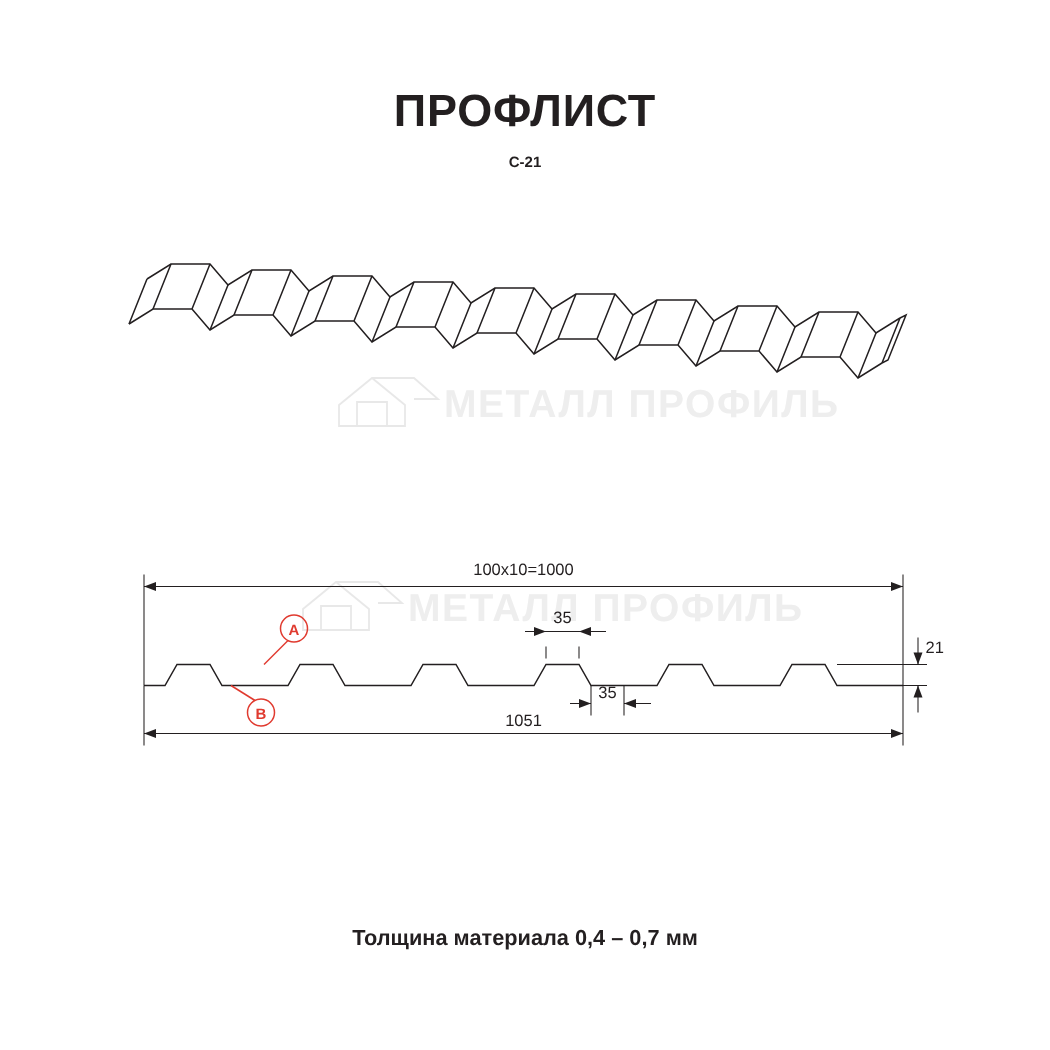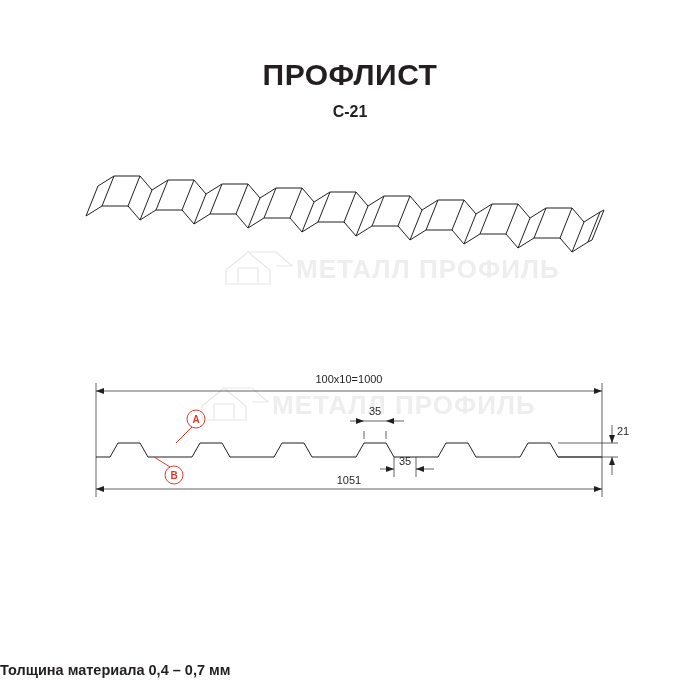--- a/index.html
+++ b/index.html
@@ -29,21 +29,21 @@
     font-size: 30px;
     font-weight: bold;
     letter-spacing: 0.5px;
   }
   .subtitle {
     position: absolute;
     top: 103px;
     left: 0;
     width: 700px;
     text-align: center;
-    font-size: 16px;
+    font-size: 10px;
     font-weight: bold;
   }
   .hero {
     position: absolute;
     top: 150px;
     left: 80px;
     width: 540px;
     height: 130px;
   }
   .watermark-top {
@@ -67,24 +67,23 @@
     top: 365px;
     left: 88px;
     width: 540px;
     height: 145px;
   }
   .footnote {
     position: absolute;
     top: 618px;
     left: 0;
     width: 700px;
-    text-align: left;
+    text-align: center;
     font-size: 14.5px;
     font-weight: bold;
-    margin-top: 44px;
   }
   svg { display: block; overflow: visible; }
   .ln { fill: none; stroke: #231f20; stroke-width: 1; }
   .ln-thin { fill: none; stroke: #231f20; stroke-width: 0.7; }
   .dim-txt { font-family: "Liberation Sans", sans-serif; font-size: 11px; fill: #231f20; }
   .mark-txt { font-family: "Liberation Sans", sans-serif; font-size: 10px; fill: #e03a2f; font-weight: bold; }
   .wm { fill: none; stroke: #e8e8e8; stroke-width: 1.2; }
   .wm-txt { font-family: "Liberation Sans", sans-serif; font-size: 26px; font-weight: bold; fill: #eeeeee; letter-spacing: 1px; }
   .red { stroke: #e03a2f; fill: none; stroke-width: 1; }
 </style>

